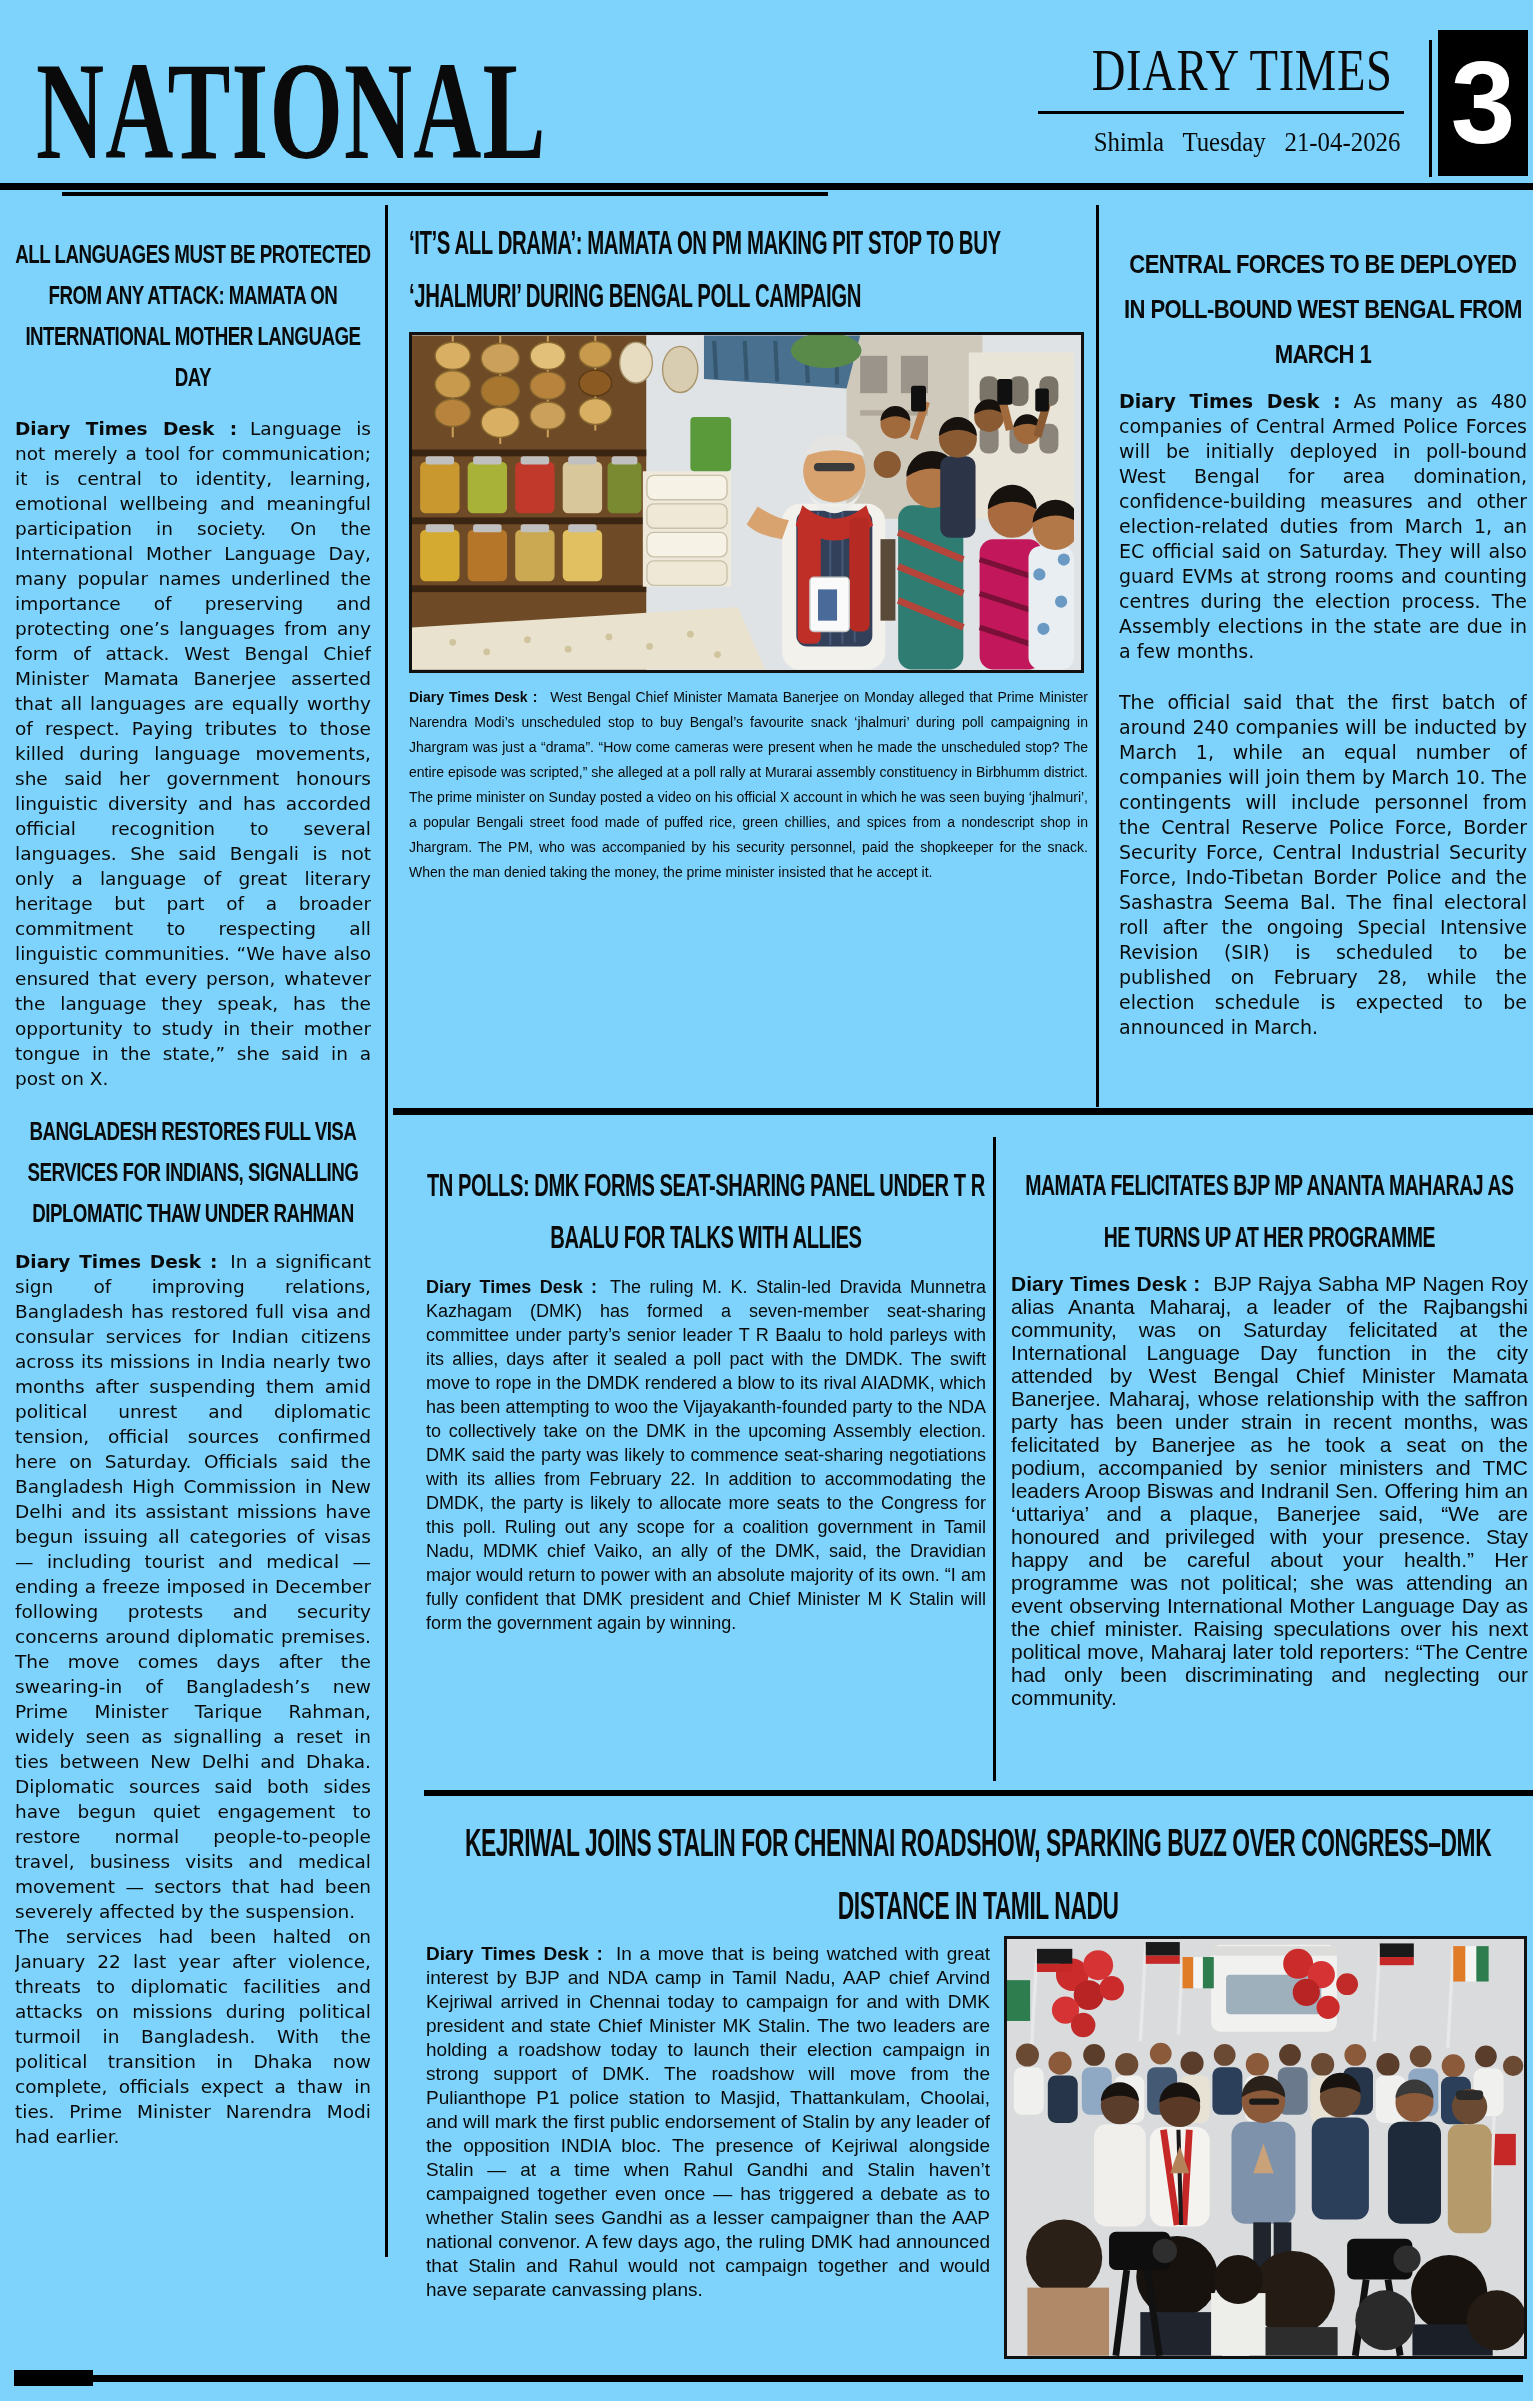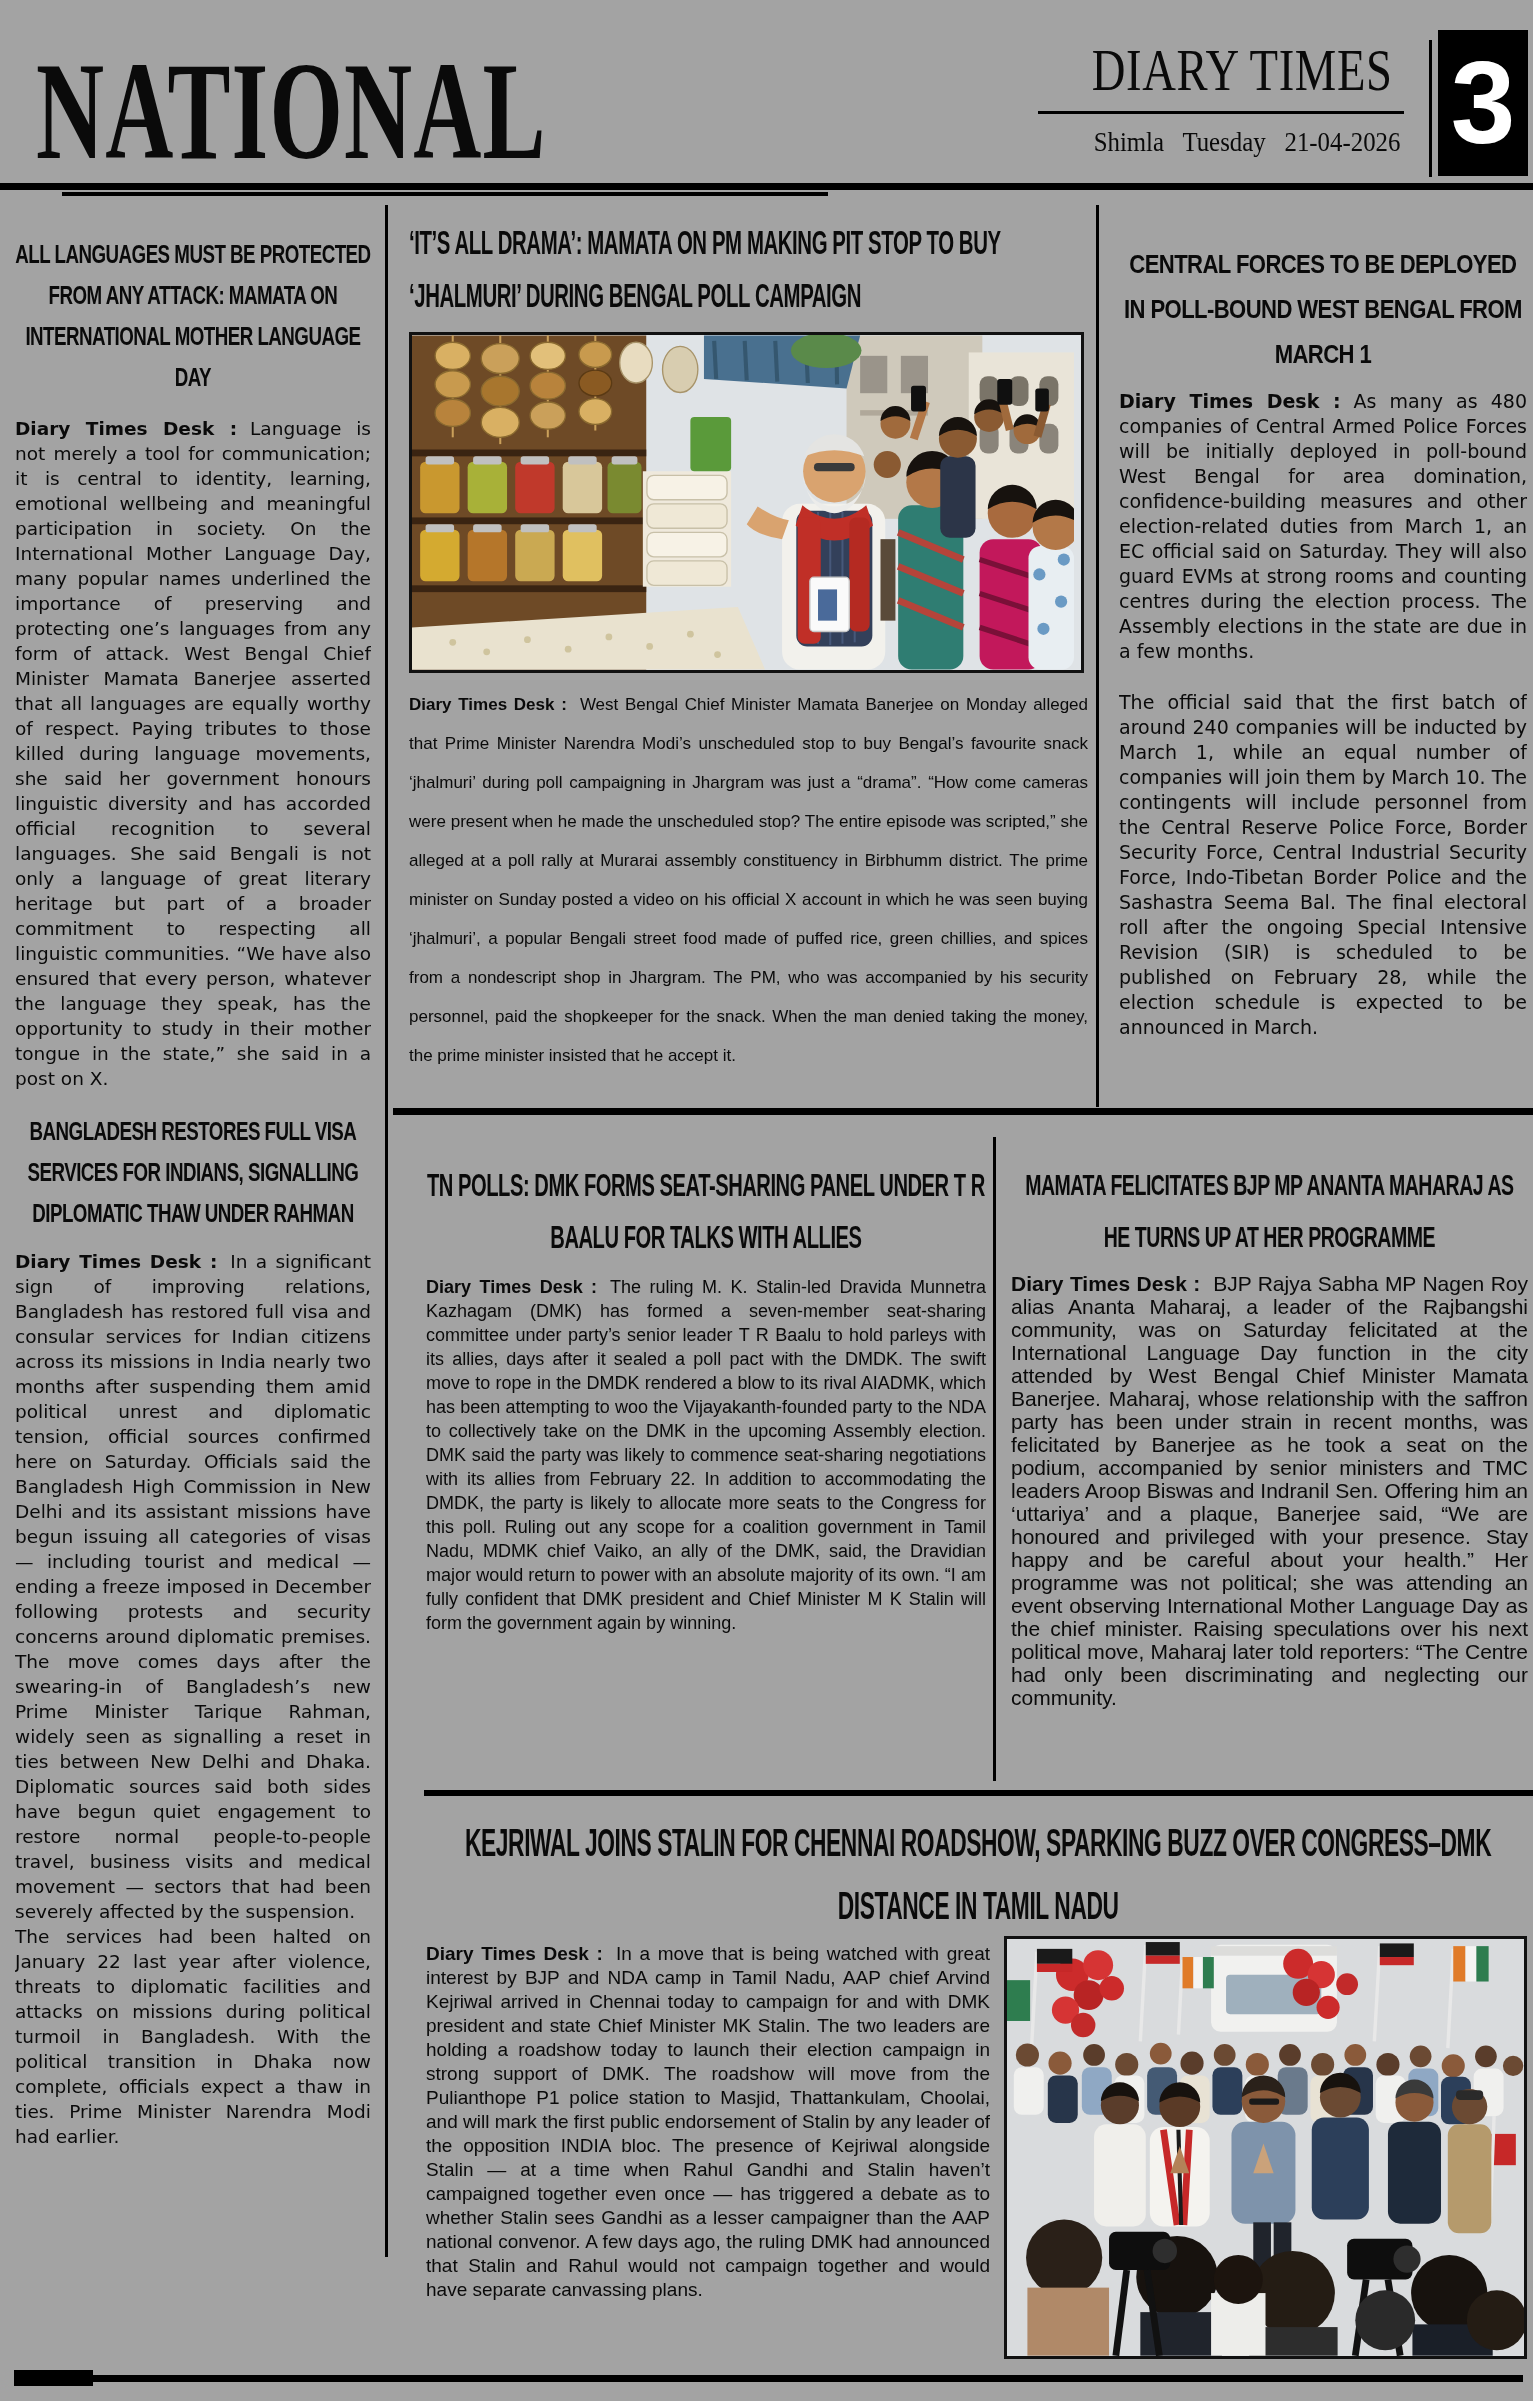--- a/index.html
+++ b/index.html
@@ -1,16 +1,16 @@
 <!DOCTYPE html>
 <html style="font-size:11px"><head>
 <meta charset="utf-8">
 <style>
   html,body{margin:0;padding:0;background:#888;}
-  .page{position:relative;width:1533px;height:2401px;background:#a3a3a3;color:#0a0a0a;
+  .page{position:relative;width:1533px;height:2401px;background:#7dd3fc;color:#0a0a0a;
         font-family:"Liberation Sans",sans-serif;overflow:hidden;}
   
   .mast-left{position:absolute;left:36px;top:66px;font-family:"Liberation Serif",serif;
              font-weight:700;font-size:115px;line-height:1;letter-spacing:1.4px;
              transform:scale(0.82,1.22);transform-origin:left bottom;}
   .mast-right{position:absolute;left:1026px;top:36px;width:390px;text-align:right;}
   .mast-title{font-family:"Liberation Serif",serif;font-size:53px;font-weight:500;
               letter-spacing:0.7px;transform:scale(0.88,1.12);transform-origin:center top;}
   .mast-underline{height:3.4px;background:#000;margin:15px 12.3px 12.3px 12.3px;}
   .mast-dateline{font-family:"Liberation Serif",serif;font-size:27px;word-spacing:13.7px;
@@ -43,21 +43,21 @@
   .desk{font-weight:700;margin-right:13px;}
   
   .col-left{position:absolute;left:15px;top:213px;width:356px;height:2050px;overflow:hidden;}
   .hl-a{font-size:25px;line-height:41px;margin-bottom:18px;}
   .body-left{font-family:"DejaVu Sans",sans-serif;font-size:18.5px;line-height:25px;}
   .hl-b{font-size:25px;line-height:41px;margin:20.5px 0 15px 0;}
   .col-mid{position:absolute;left:409px;top:216px;width:679px;height:884px;overflow:hidden;}
   .hl-c{font-size:34px;line-height:53px;margin:0;}
   .photo-frame{border:3.4px solid #111;background:#dfe3e6;line-height:0;}
   .photo-c{margin-top:9.6px;width:669px;}
-  .body-c{margin-top:12.3px;font-size:17px;line-height:39px;}
+  .body-c{margin-top:12.3px;font-size:14px;line-height:25px;}
   .col-right{position:absolute;left:1119px;top:220px;width:408px;height:881px;overflow:hidden;}
   .hl-d{font-size:26px;line-height:45px;margin-bottom:12.3px;}
   .body-right{font-family:"DejaVu Sans",sans-serif;font-size:19px;line-height:25px;}
   .p2-gap{margin-top:26px;}
   .col-mid2{position:absolute;left:426px;top:1134px;width:560px;height:647px;overflow:hidden;}
   .hl-e{font-size:31px;line-height:52px;margin-bottom:11px;}
   .body-e{font-size:18px;line-height:24px;}
   .col-right2{position:absolute;left:1011px;top:1134px;width:517px;height:647px;overflow:hidden;}
   .hl-f{font-size:30px;line-height:52px;margin-bottom:9.6px;}
   .body-f{font-size:21px;line-height:23px;}

